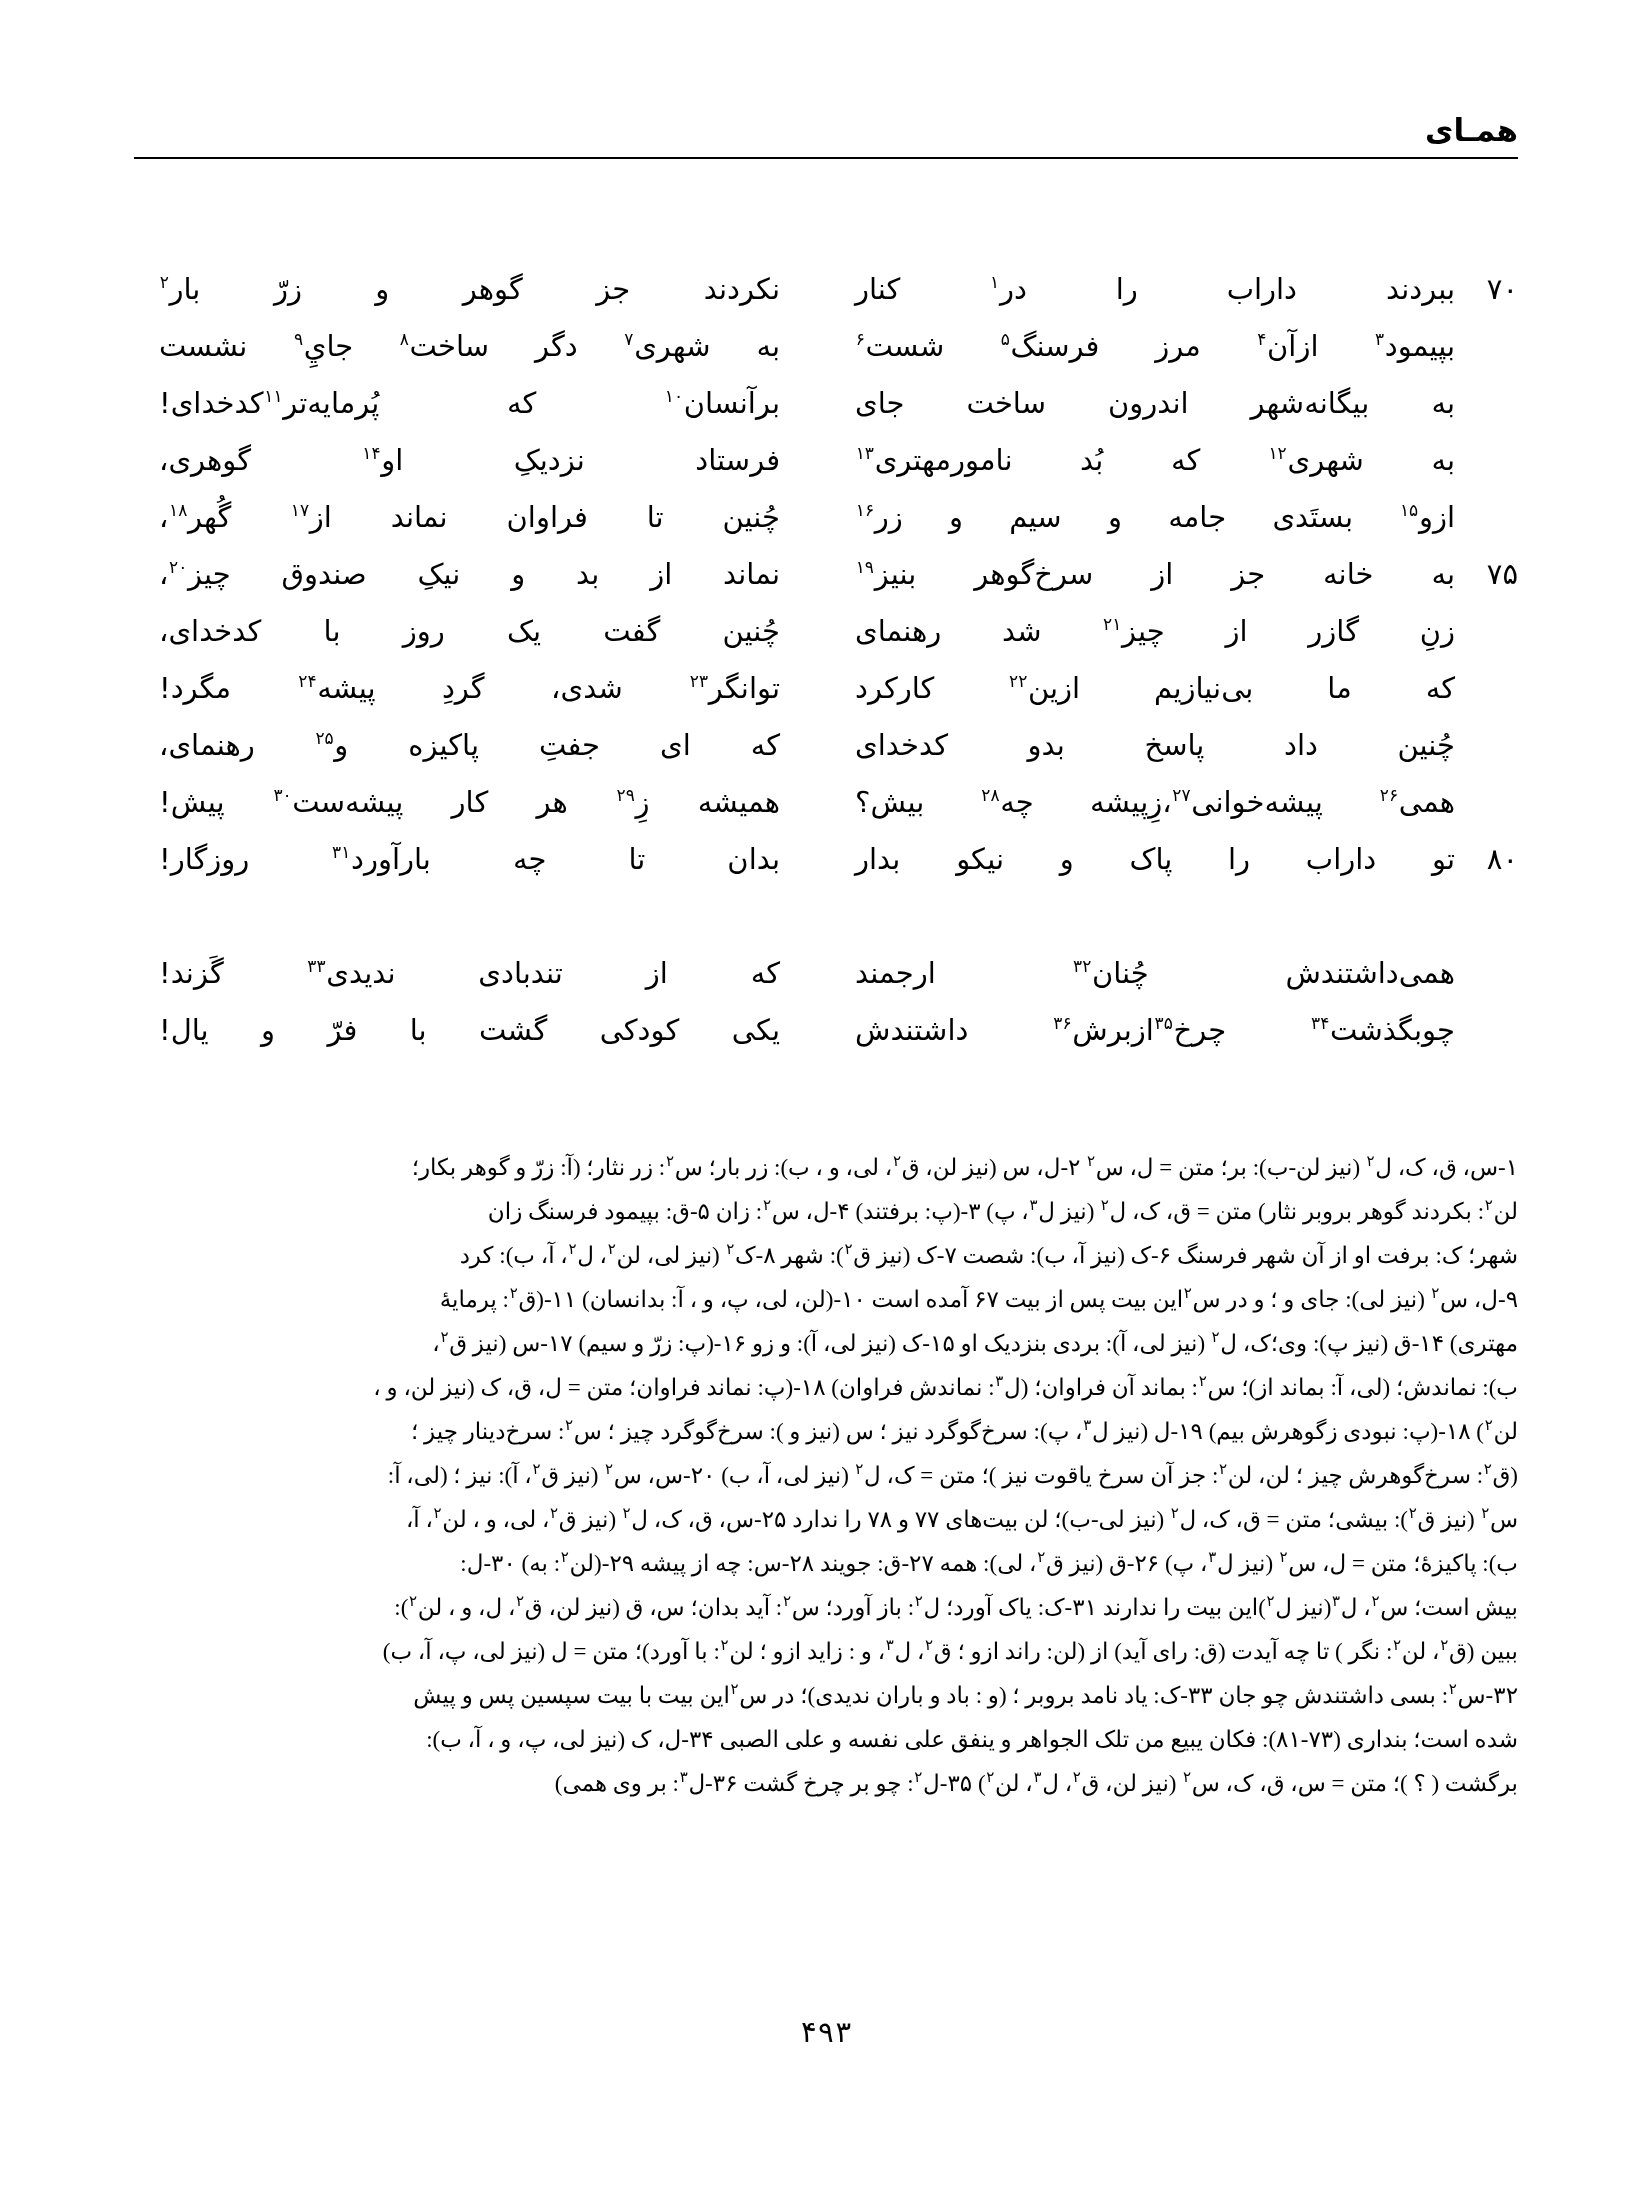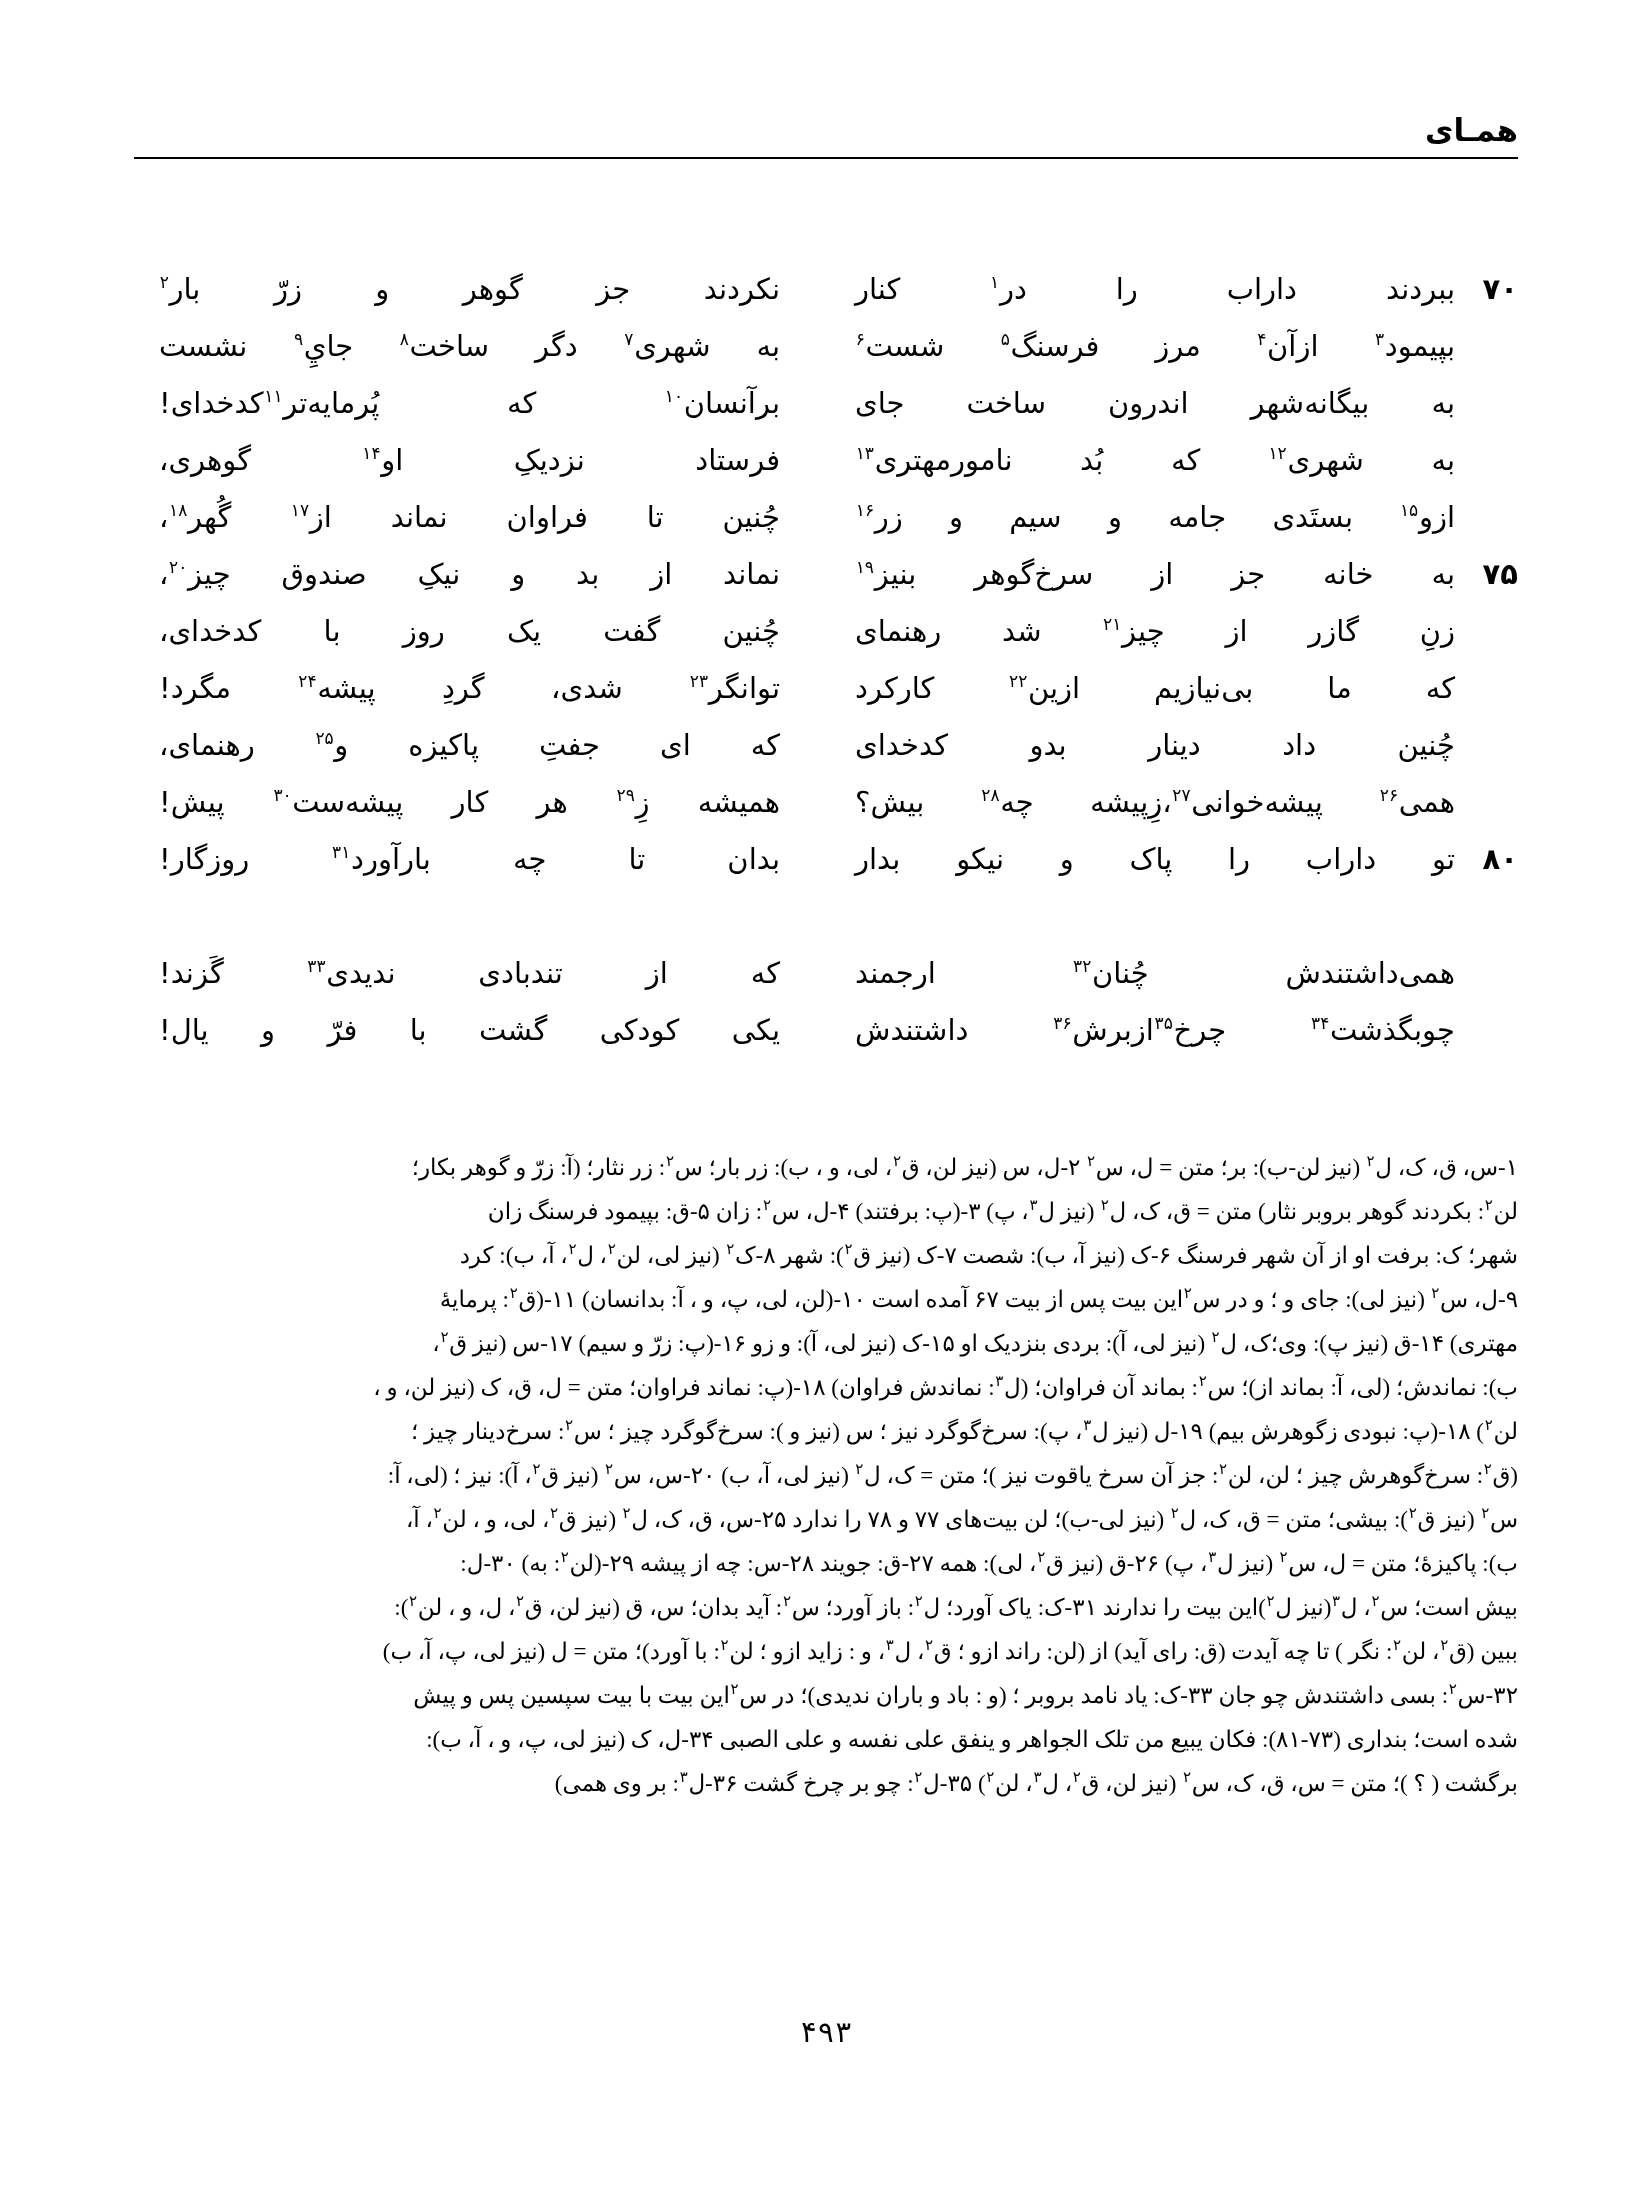--- a/index.html
+++ b/index.html
@@ -67,21 +67,20 @@
     height: 57px;
   }
   .verse-num {
     width: 63px;
     flex: 0 0 63px;
     font-size: 29px;
     text-align: right;
     padding-left: 13.6px;
     box-sizing: border-box;
     line-height: 1.15;
-    font-weight: bold;
   }
   .hemistich {
     flex: 0 0 648px;
     width: 648px;
     font-size: 29px;
     line-height: 1.15;
     display: flex;
     flex-direction: row;
     justify-content: space-between;
     box-sizing: border-box;
@@ -280,21 +279,21 @@
           <span>گردِ</span>
           <span>پیشه<sup>۲۴</sup></span>
           <span>مگرد!</span>
         </div>
       </div>
       <div class="verse-row">
         <div class="verse-num"></div>
         <div class="hemistich right">
           <span>چُنین</span>
           <span>داد</span>
-          <span>دینار</span>
+          <span>پاسخ</span>
           <span>بدو</span>
           <span>کدخدای</span>
         </div>
         <div class="hemistich left">
           <span>که</span>
           <span>ای</span>
           <span>جفتِ</span>
           <span>پاکیزه</span>
           <span>و<sup>۲۵</sup></span>
           <span>رهنمای،</span>

